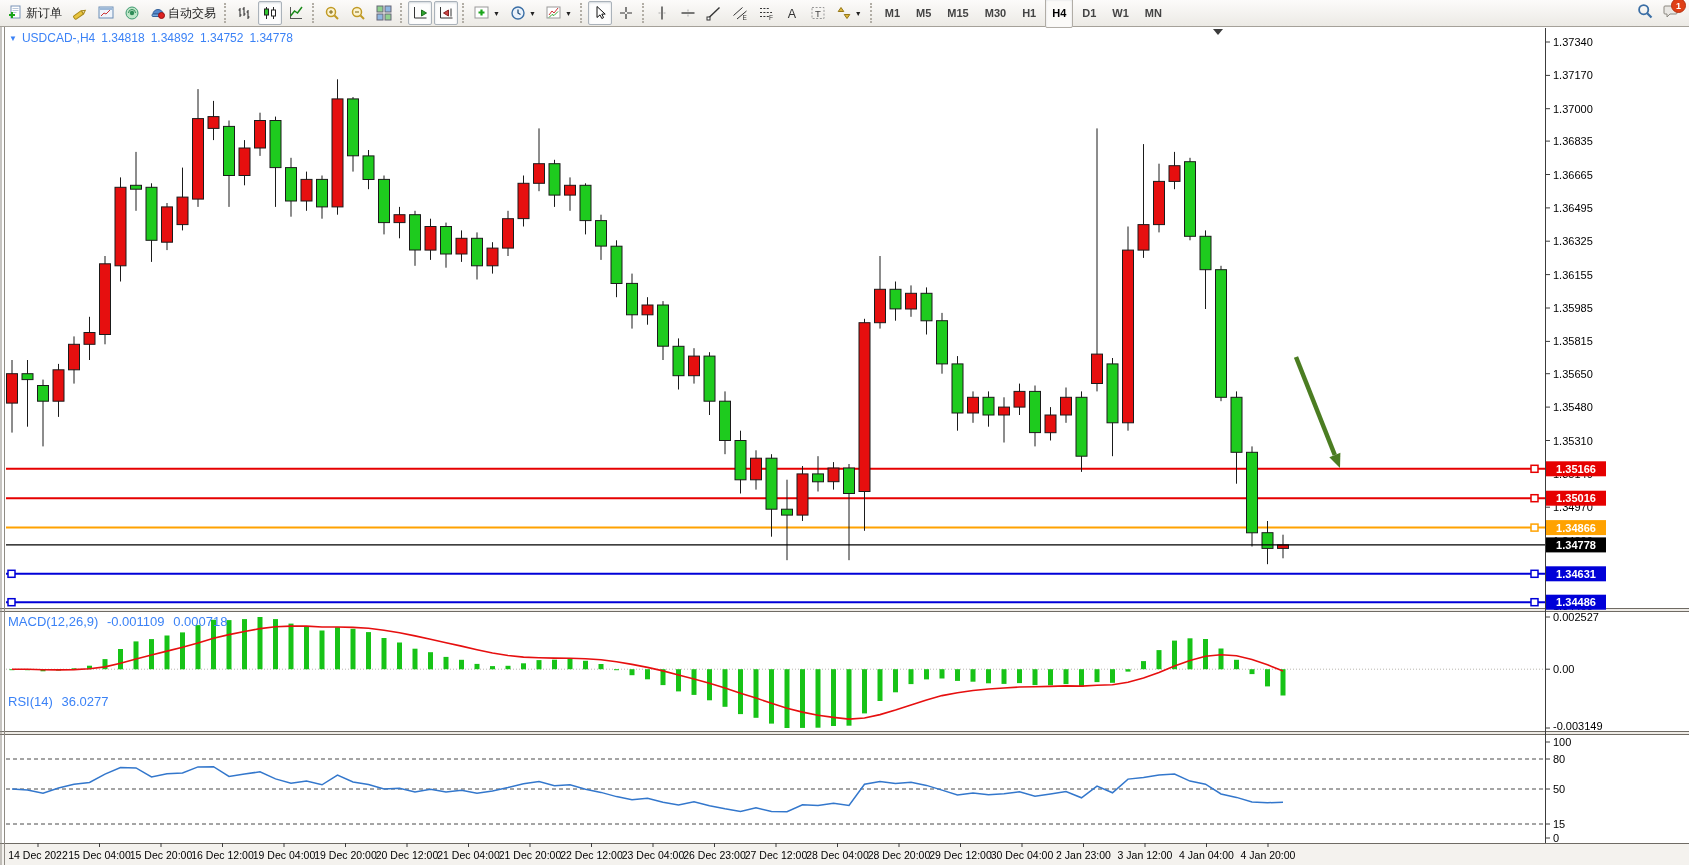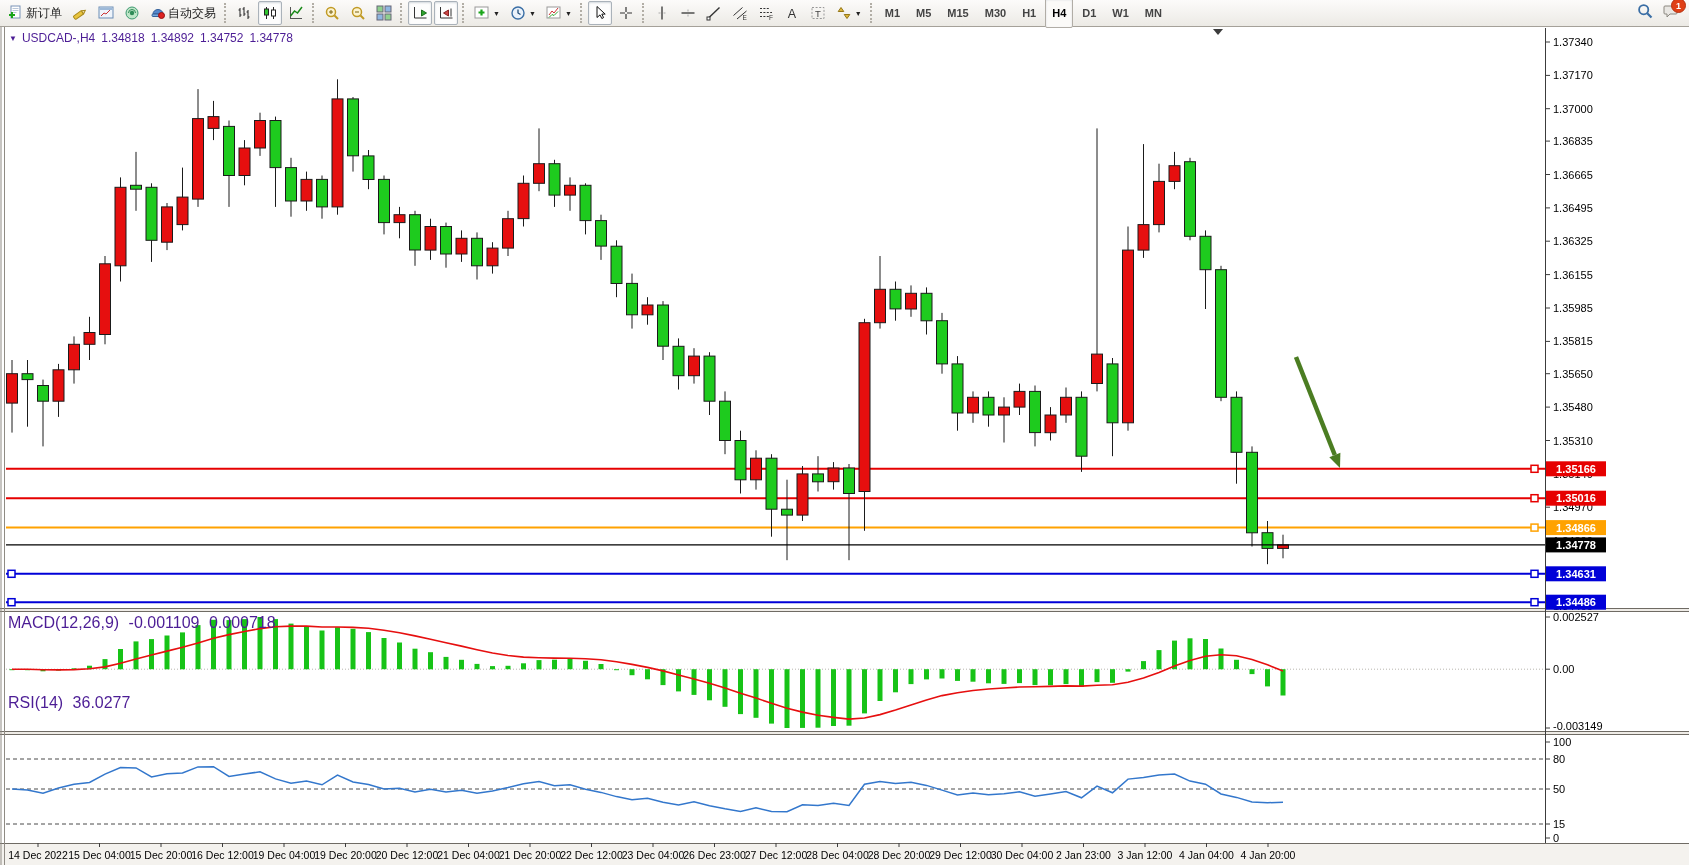--- a/index.html
+++ b/index.html
@@ -16,25 +16,25 @@
   .tb-btn svg{display:block}
   .grip{width:0;height:20px;border-left:2px dotted #b2aea6;margin:0 5px 0 3px}
   .tf-btn{font-size:11px;font-weight:bold;color:#444;padding:3px 6px;border:1px solid transparent;margin:0 1px}
   .tf-btn.active{border-color:#b1ada6;background:#fbfaf8;color:#000}
   .tb-right{margin-left:auto;display:flex;align-items:center;gap:10px;padding-right:10px}
   .chat-wrap{position:relative}
   .nbadge{position:absolute;top:-5px;right:-7px;min-width:13px;height:13px;border-radius:8px;
           background:#e04016;color:#fff;font-size:9px;font-weight:bold;
           display:flex;align-items:center;justify-content:center;border:1px solid #b53211}
   
-  .ov{position:absolute;z-index:4;color:#4c1d95;pointer-events:none;white-space:nowrap}
+  .ov{position:absolute;z-index:4;color:#3b82f6;pointer-events:none;white-space:nowrap}
   .title-ov{top:31px;left:9px;font-size:12px}
   .title-ov .mk{font-size:8px;margin-right:5px;vertical-align:1px}
   .title-ov span.num{margin-left:6px}
-  .ind-ov{font-size:16px}
+  .ind-ov{font-size:13px}
   .ind-ov span{margin-right:5px}
   svg text{font-family:"Liberation Sans",sans-serif}
 </style>
 </head>
 <body>
 
 <div class="toolbar" id="toolbar">
     <span class="tb-btn">
       <svg width="16" height="16" viewBox="0 0 16 16">
         <rect x="3" y="1" width="9" height="12" fill="#fff" stroke="#7a93b8"></rect>

